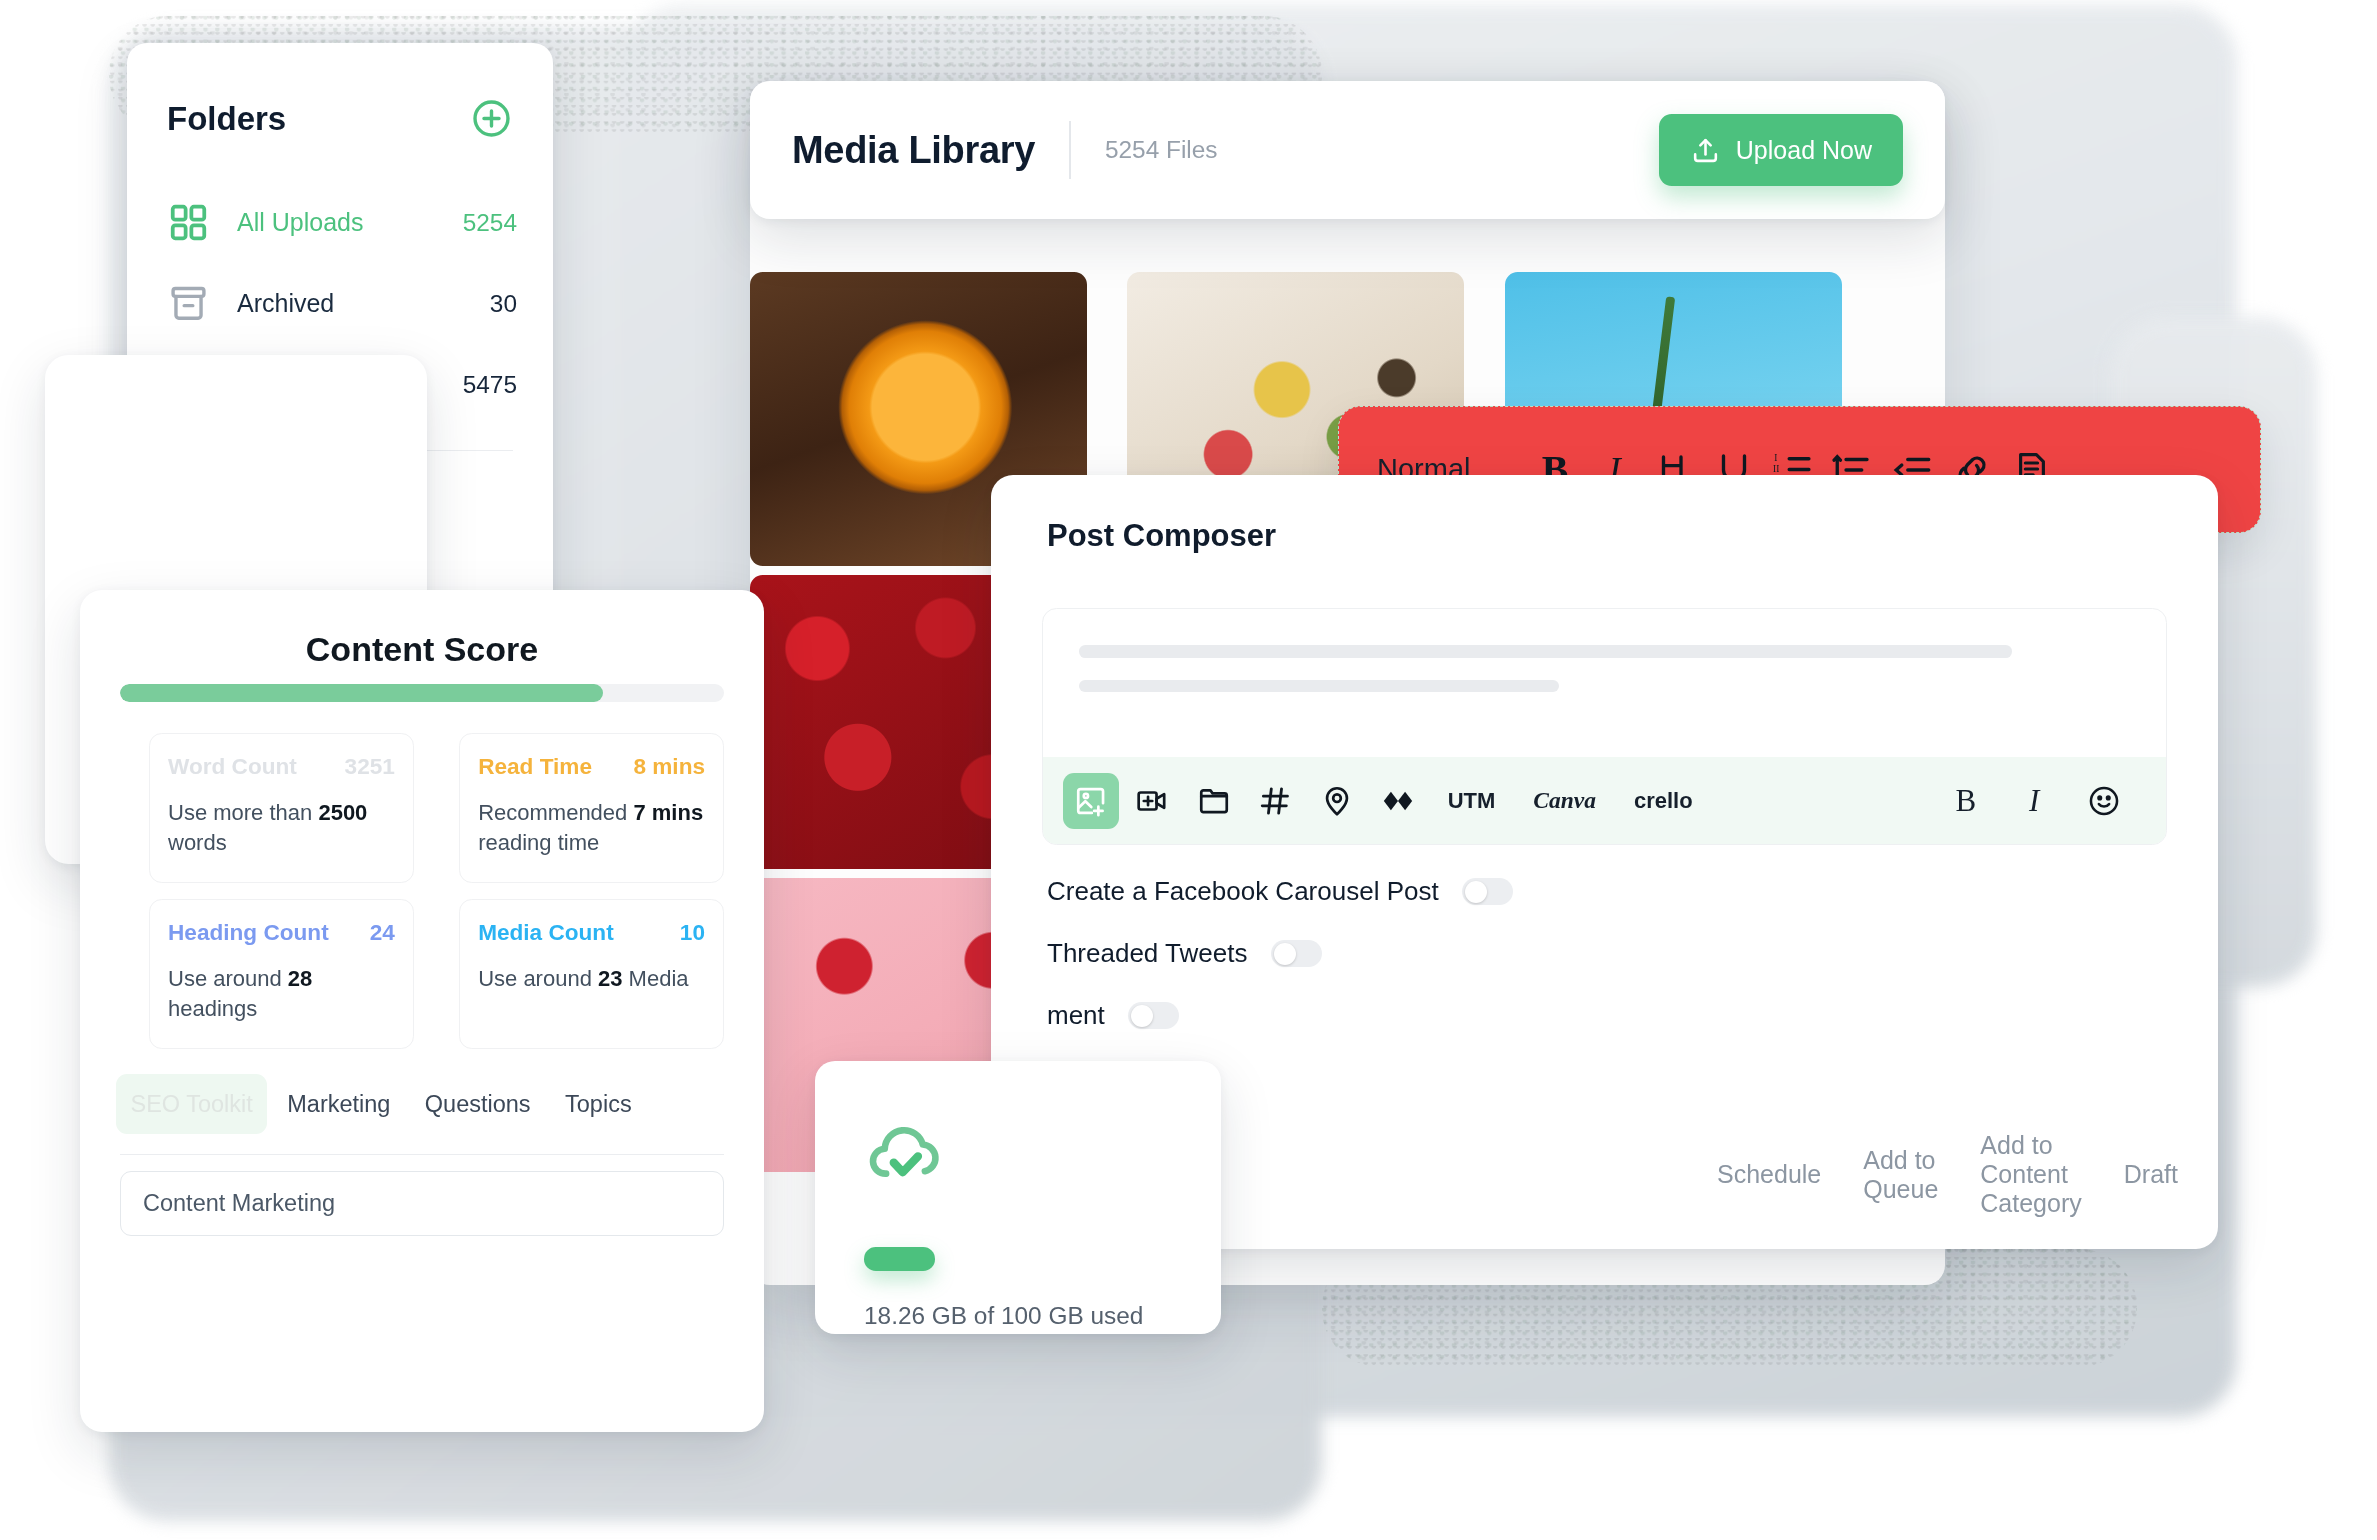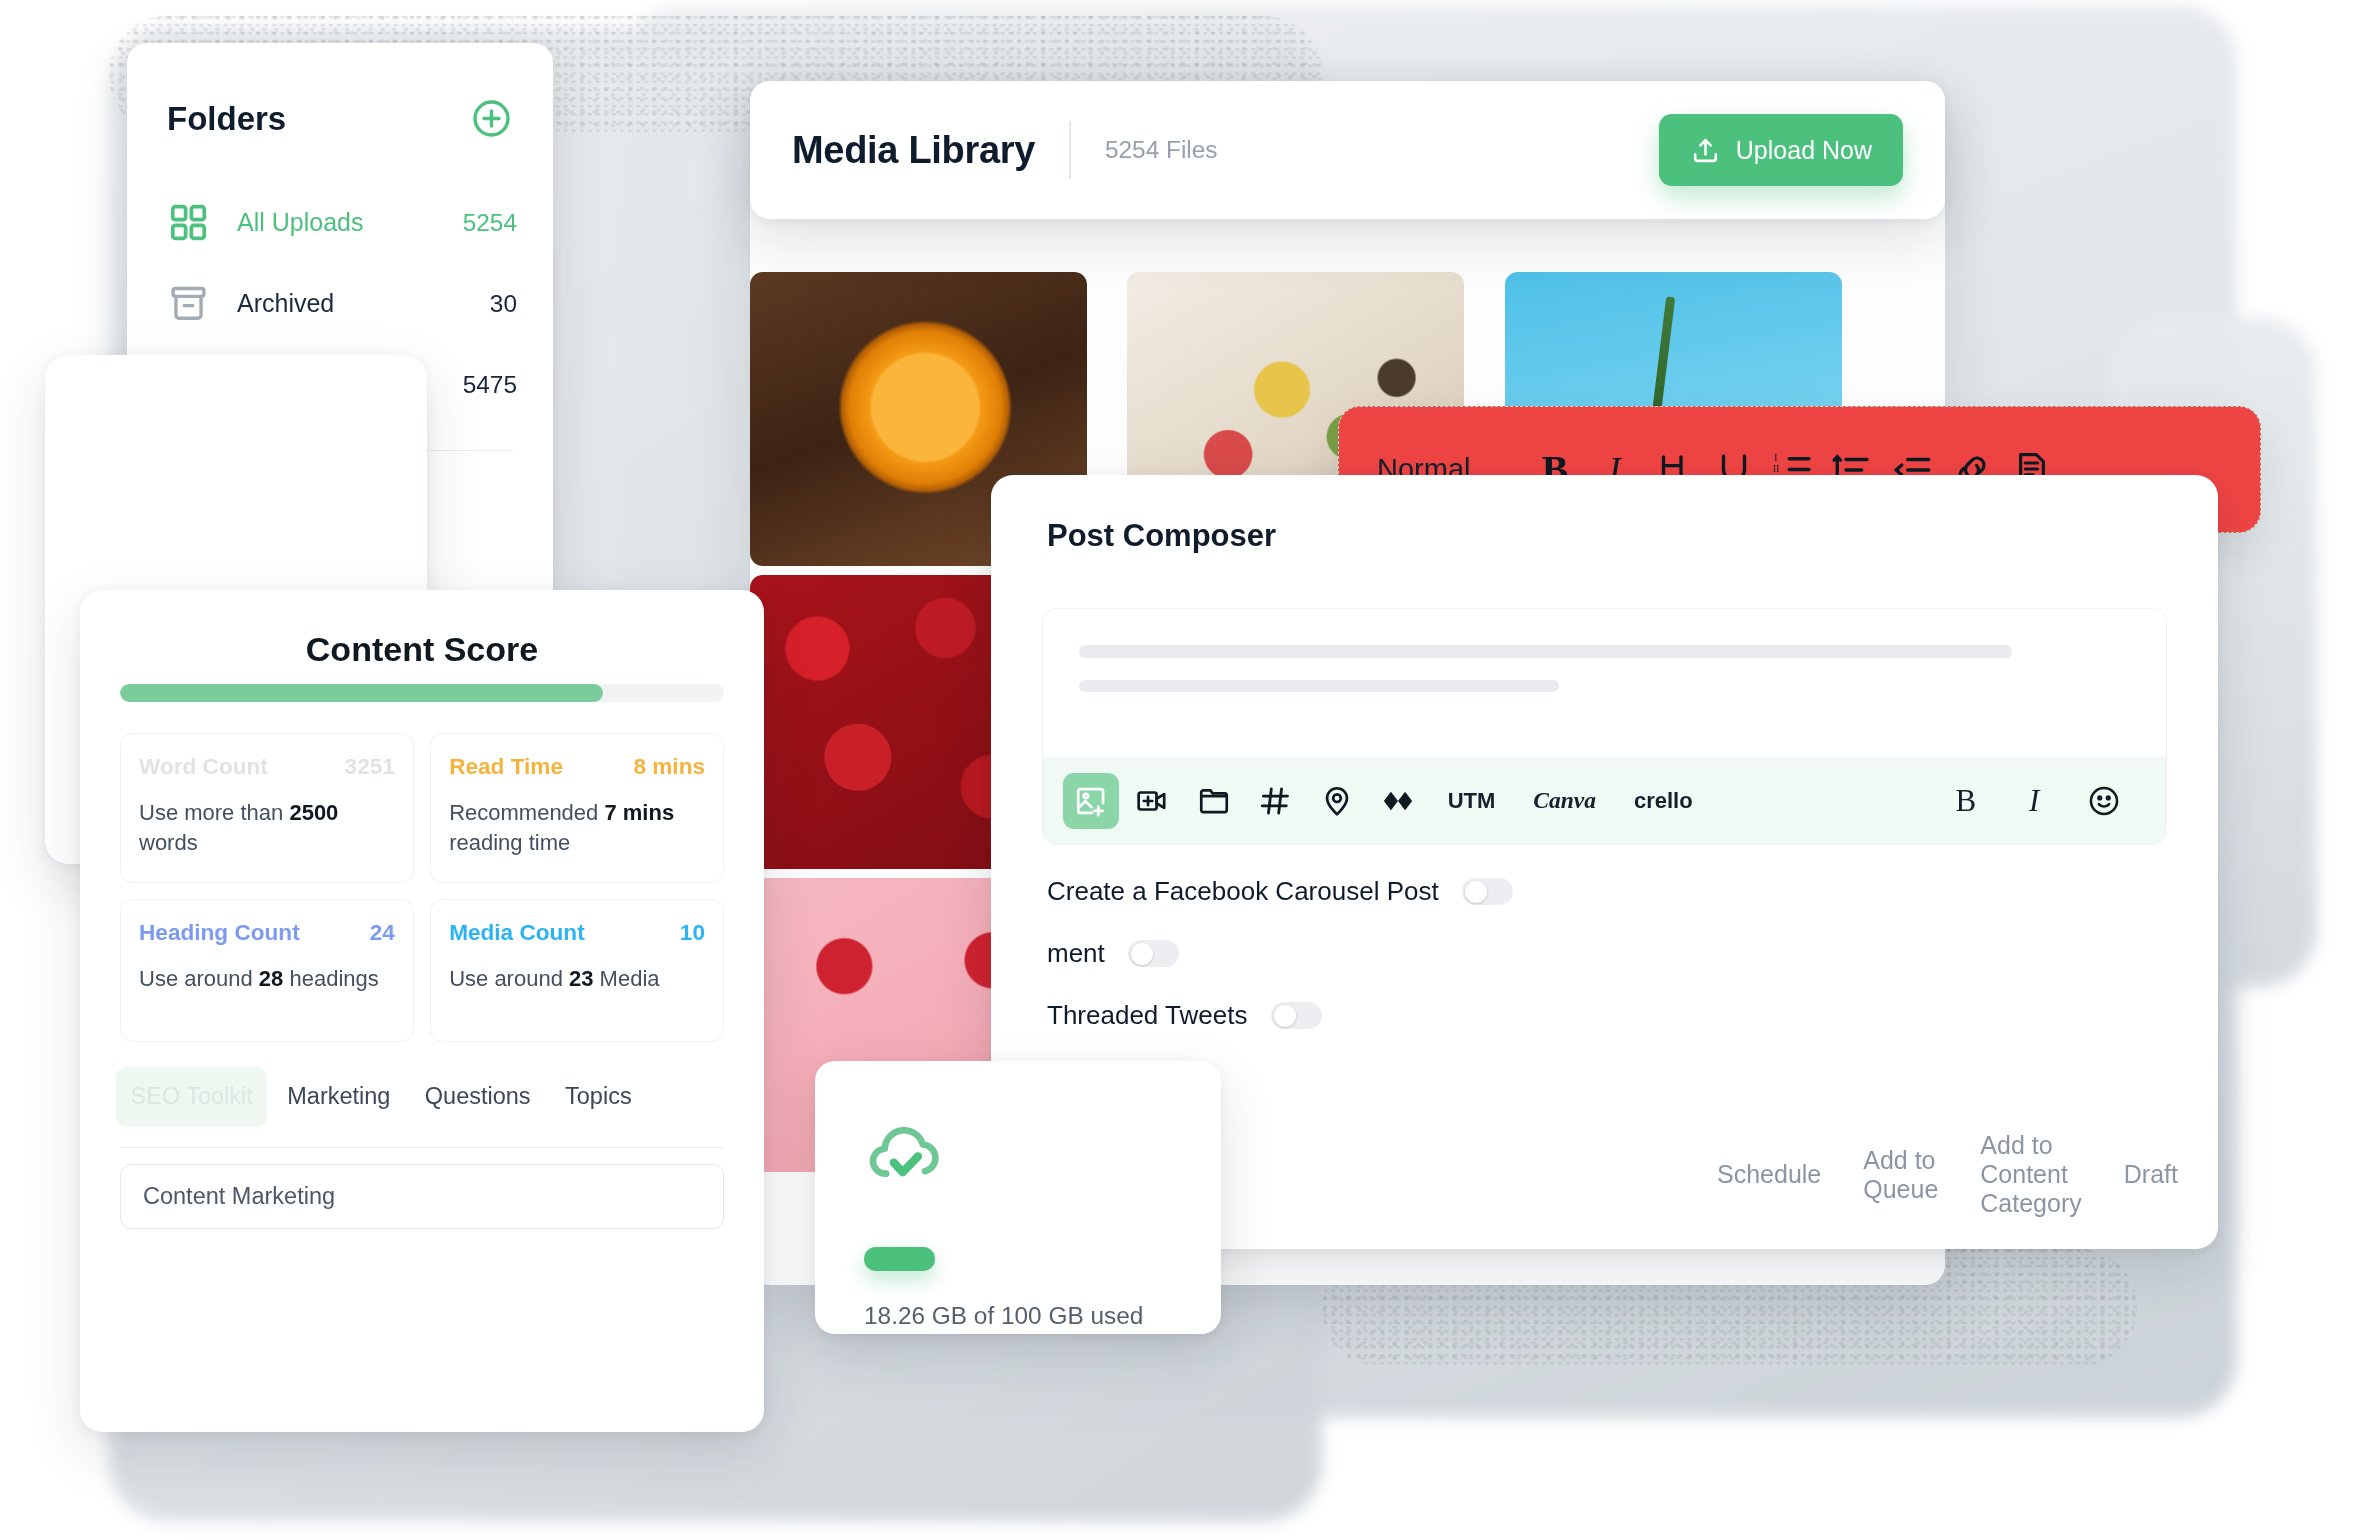--- a/index.html
+++ b/index.html
@@ -122,21 +122,21 @@
     left: 45px; top: 355px; width: 382px; height: 509px;
     padding: 0;
   }
 
   .cs-title { text-align:center; font-size: 34px; font-weight: 700; color:#101820; padding-top: 40px; }
   .cs-scoreline { display:flex; justify-content:flex-end; padding: 40px 40px 0 40px; }
   .cs-score { font-size: 24.4px; font-weight:600; color:#17263a; }
   .cs-bar { margin: 14.5px 40px 0 40px; height: 18px; border-radius: 9px; background:#f1f2f4; overflow:hidden; }
   .cs-bar-fill { height:100%; border-radius:9px; background:#7ACC9B; }
   .cs-grid { display:grid; grid-template-columns: 1fr 1fr; gap: 16.3px; padding: 31px 40px 0 40px; }
-  .cs-cell { border:0.9px solid #f0f1f3; border-radius: 12.7px; padding: 20px 18px 23.5px 18px; min-height: 143px; }
+  .cs-cell { border:0.9px solid #f0f1f3; border-radius: 12.7px; padding: 20px 18px 23.5px 18px; min-height: 143px; margin-left: 29px; }
   .cs-cell-head { display:flex; align-items:baseline; justify-content:space-between; margin-bottom: 18px; }
   .cs-cell-name { font-size: 22.6px; font-weight:600; }
   .cs-cell-val { font-size: 22.6px; font-weight:600; }
   .cs-cell-desc { font-size: 22px; color:#43505f; line-height: 1.38; }
   .cs-cell-desc b { color:#101820; font-weight:700; }
   .m-word  .cs-cell-name, .m-word  .cs-cell-val { color:#dfe2e6; }
   .m-read  .cs-cell-name, .m-read  .cs-cell-val { color:#F5B33C; }
   .m-head  .cs-cell-name, .m-head  .cs-cell-val { color:#7B9AF0; }
   .m-media .cs-cell-name, .m-media .cs-cell-val { color:#2BB3F3; }
   .cs-tabs { display:flex; align-items:center; gap: 5.4px; padding: 25px 36px 0 36px; }
@@ -487,25 +487,25 @@
           </span>
         </span>
       </div>
     </div>
 
     <div class="pc-toggle-row">
       <span class="pc-toggle-label">Create a Facebook Carousel Post</span>
       <span class="switch"></span>
     </div>
     <div class="pc-toggle-row">
+      <span class="pc-toggle-label">Threaded Tweets</span>
+      <span class="switch"></span>
+    </div>
+    <div class="pc-toggle-row">
       <span class="pc-toggle-label">ment</span>
-      <span class="switch"></span>
-    </div>
-    <div class="pc-toggle-row">
-      <span class="pc-toggle-label">Threaded Tweets</span>
       <span class="switch"></span>
     </div>
     <div class="pc-toggle-row" style="margin-top:27px;">
       <span class="pc-toggle-label">n this?</span>
     </div>
 
     <div class="pc-footer">
       <span class="pc-action">Schedule</span>
       <span class="pc-action">Add to Queue</span>
       <span class="pc-action">Add to Content Category</span>

